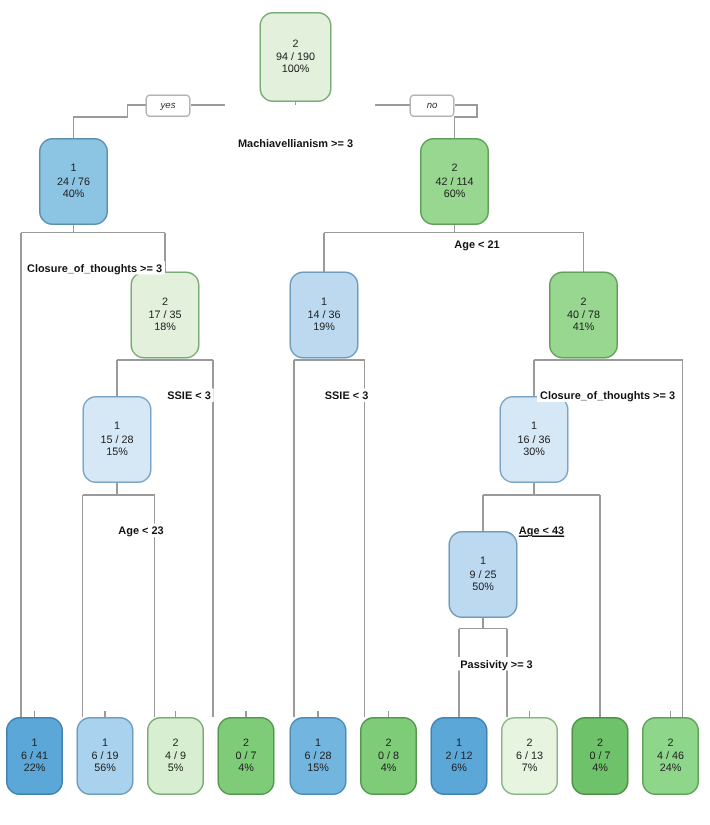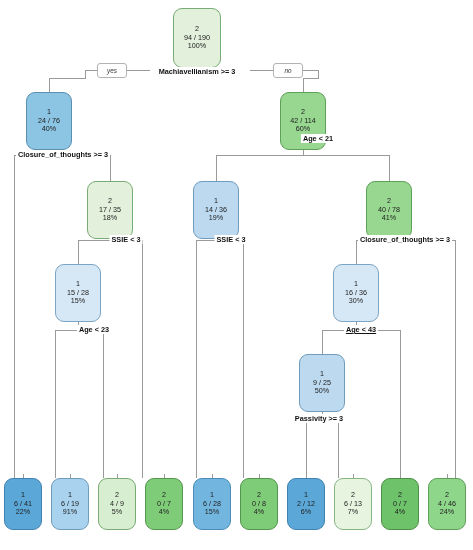--- a/index.html
+++ b/index.html
@@ -61,20 +61,21 @@
   .split-label {
     position: absolute;
     font-size: 7.3px;
     font-weight: bold;
     color: #111111;
     white-space: nowrap;
     transform: translateX(-50%);
     background: #ffffff;
     padding: 0 2px;
     z-index: 4;
+    margin-top: 24px;
   }
   .edge-tag {
     position: absolute;
     box-sizing: border-box;
     border: 1px solid #b3b3b3;
     border-radius: 3px;
     background: #ffffff;
     font-size: 6.4px;
     font-style: italic;
     color: #333333;
@@ -214,21 +215,21 @@
 
   <div class="node leaf" style="left:4px; top:478px; background:#5aa7d8; border-color:#3f82b0;">
     <span class="ln">1</span>
     <span class="ln">6 / 41</span>
     <span class="ln">22%</span>
   </div>
 
   <div class="node leaf" style="left:51px; top:478px; background:#a8d2ed; border-color:#6f9cbd;">
     <span class="ln">1</span>
     <span class="ln">6 / 19</span>
-    <span class="ln">91%</span>
+    <span class="ln">56%</span>
   </div>
 
   <div class="node leaf" style="left:98px; top:478px; background:#d8eed0; border-color:#79ab74;">
     <span class="ln">2</span>
     <span class="ln">4 / 9</span>
     <span class="ln">5%</span>
   </div>
 
   <div class="node leaf" style="left:145px; top:478px; background:#7ecb78; border-color:#55964f;">
     <span class="ln">2</span>
@@ -273,18 +274,18 @@
   </div>
 
   <div class="split-label" style="left:197px; top:67px;">Machiavellianism &gt;= 3</div>
   <div class="split-label" style="left:63px; top:150px;">Closure_of_thoughts &gt;= 3</div>
   <div class="split-label" style="left:318px; top:134px;">Age &lt; 21</div>
   <div class="split-label" style="left:126px; top:235px;">SSIE &lt; 3</div>
   <div class="split-label" style="left:231px; top:235px;">SSIE &lt; 3</div>
   <div class="split-label" style="left:405px; top:235px;">Closure_of_thoughts &gt;= 3</div>
   <div class="split-label" style="left:94px; top:325px;">Age &lt; 23</div>
   <div class="split-label" style="left:361px; top:325px;text-decoration:underline;">Age &lt; 43</div>
-  <div class="split-label" style="left:319px; top:414px;text-align:center;">Passivity &gt;= 3</div>
+  <div class="split-label" style="left:331px; top:414px;text-align:center;">Passivity &gt;= 3</div>
 
   <div class="edge-tag" style="left:112px; top:63px;">yes</div>
   <div class="edge-tag" style="left:288px; top:63px;">no</div>
 
 </div>
 
 </body></html>

